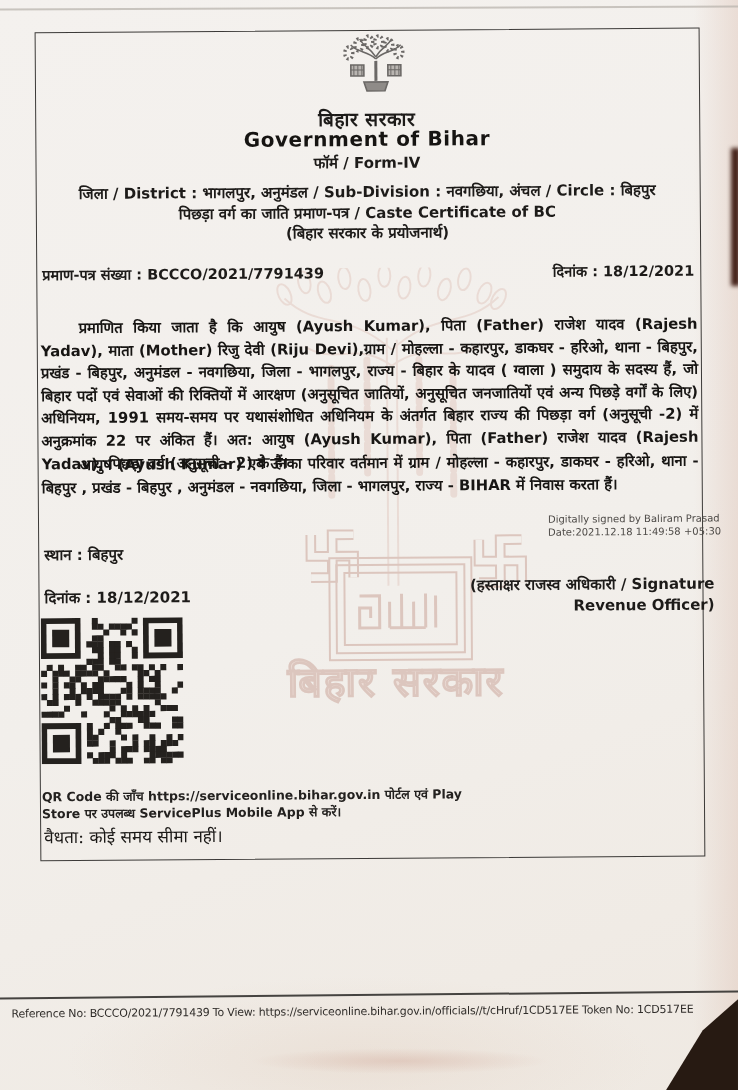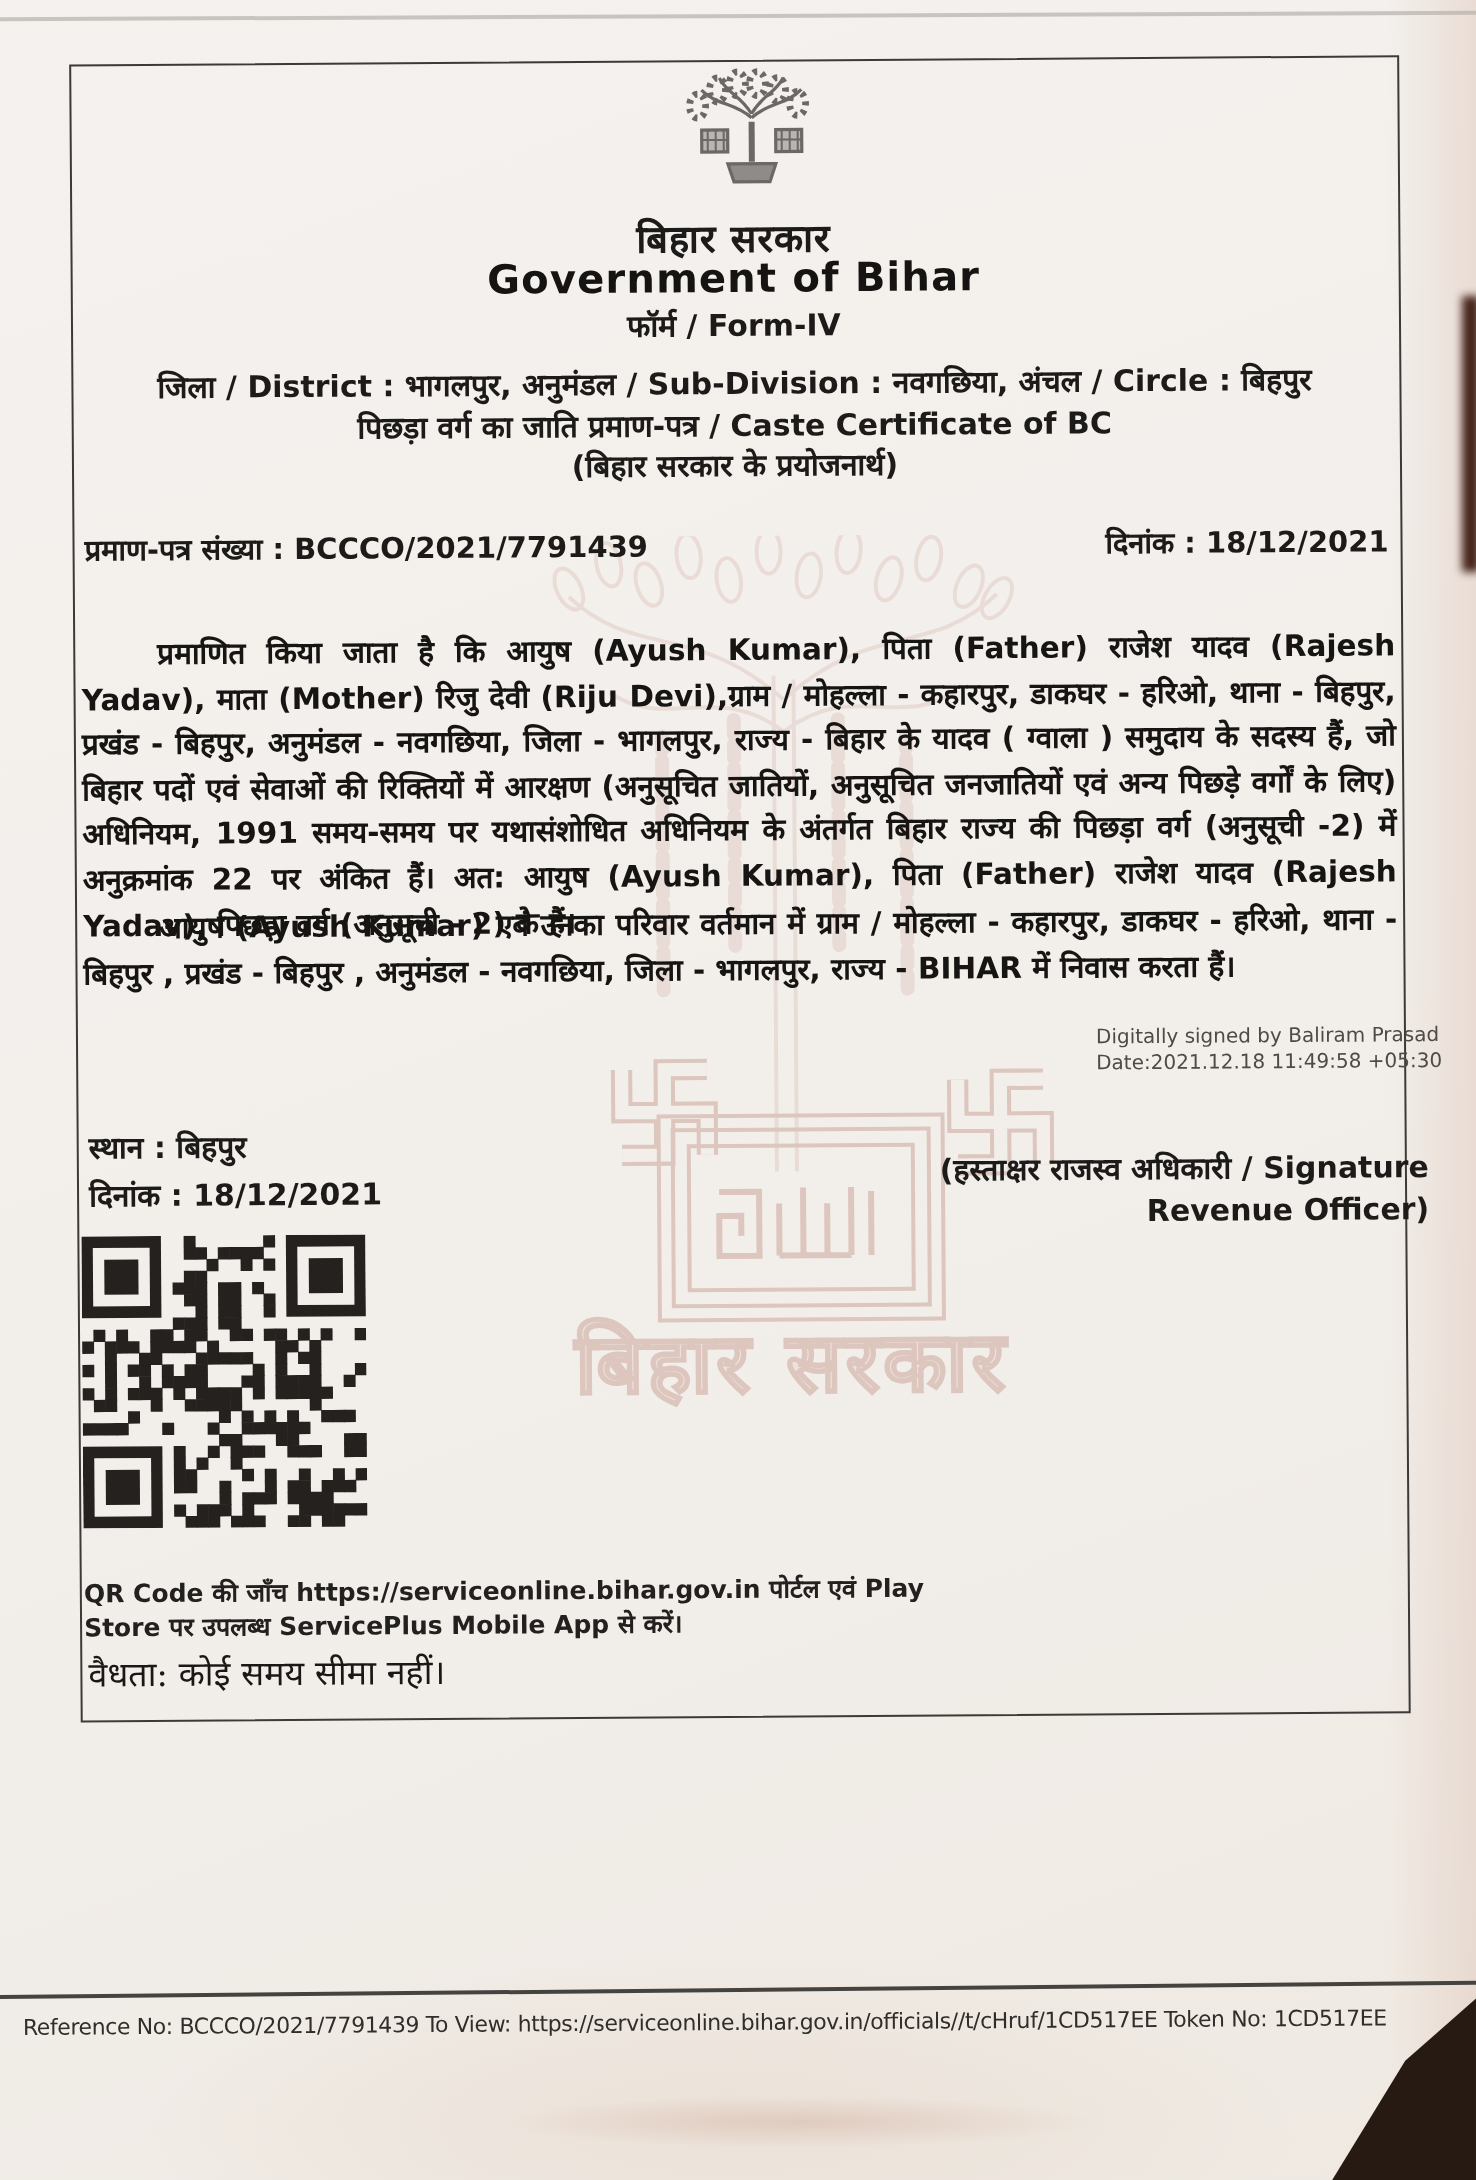--- a/index.html
+++ b/index.html
@@ -128,21 +128,21 @@
     </div>
 
     <div class="abs z2 para" style="top:315px">प्रमाणित किया जाता है कि आयुष (Ayush Kumar), पिता (Father) राजेश यादव (Rajesh Yadav), माता (Mother) रिजु देवी (Riju Devi),ग्राम / मोहल्ला - कहारपुर, डाकघर - हरिओ, थाना - बिहपुर, प्रखंड - बिहपुर, अनुमंडल - नवगछिया, जिला - भागलपुर, राज्य - बिहार के यादव ( ग्वाला ) समुदाय के सदस्य हैं, जो बिहार पदों एवं सेवाओं की रिक्तियों में आरक्षण (अनुसूचित जातियों, अनुसूचित जनजातियों एवं अन्य पिछड़े वर्गों के लिए) अधिनियम, 1991 समय-समय पर यथासंशोधित अधिनियम के अंतर्गत बिहार राज्य की पिछड़ा वर्ग (अनुसूची -2) में अनुक्रमांक 22 पर अंकित हैं। अत: आयुष (Ayush Kumar), पिता (Father) राजेश यादव (Rajesh Yadav), पिछड़ा वर्ग (अनुसूची - 2) के हैं।</div>
     <div class="abs z2 para" style="top:452px">आयुष (Ayush Kumar) एवं उनका परिवार वर्तमान में ग्राम / मोहल्ला - कहारपुर, डाकघर - हरिओ, थाना - बिहपुर , प्रखंड - बिहपुर , अनुमंडल - नवगछिया, जिला - भागलपुर, राज्य - BIHAR में निवास करता हैं।</div>
 
     <div class="abs z2 digsig">
       <div>Digitally signed by Baliram Prasad</div>
       <div>Date:2021.12.18 11:49:58 +05:30</div>
     </div>
 
-    <div class="abs z2 ink place" style="top:561px">स्थान : बिहपुर</div>
+    <div class="abs z2 ink place" style="top:542px">स्थान : बिहपुर</div>
     <div class="abs z2 ink place" style="top:585px">दिनांक : 18/12/2021</div>
 
     <div class="abs z2 ink officer">(हस्ताक्षर राजस्व अधिकारी / Signature Revenue Officer)</div>
 
     <div class="abs qr-wrap">
       <svg id="qr" width="142" height="146" viewBox="0 0 142 142" preserveAspectRatio="none">
           <rect x="51.12" y="0" width="5.9799999999999995" height="5.9799999999999995" fill="#24211e"></rect>
           <rect x="90.88" y="0" width="5.9799999999999995" height="5.9799999999999995" fill="#24211e"></rect>
           <rect x="51.12" y="5.68" width="5.9799999999999995" height="5.9799999999999995" fill="#24211e"></rect>
           <rect x="56.8" y="5.68" width="5.9799999999999995" height="5.9799999999999995" fill="#24211e"></rect>

